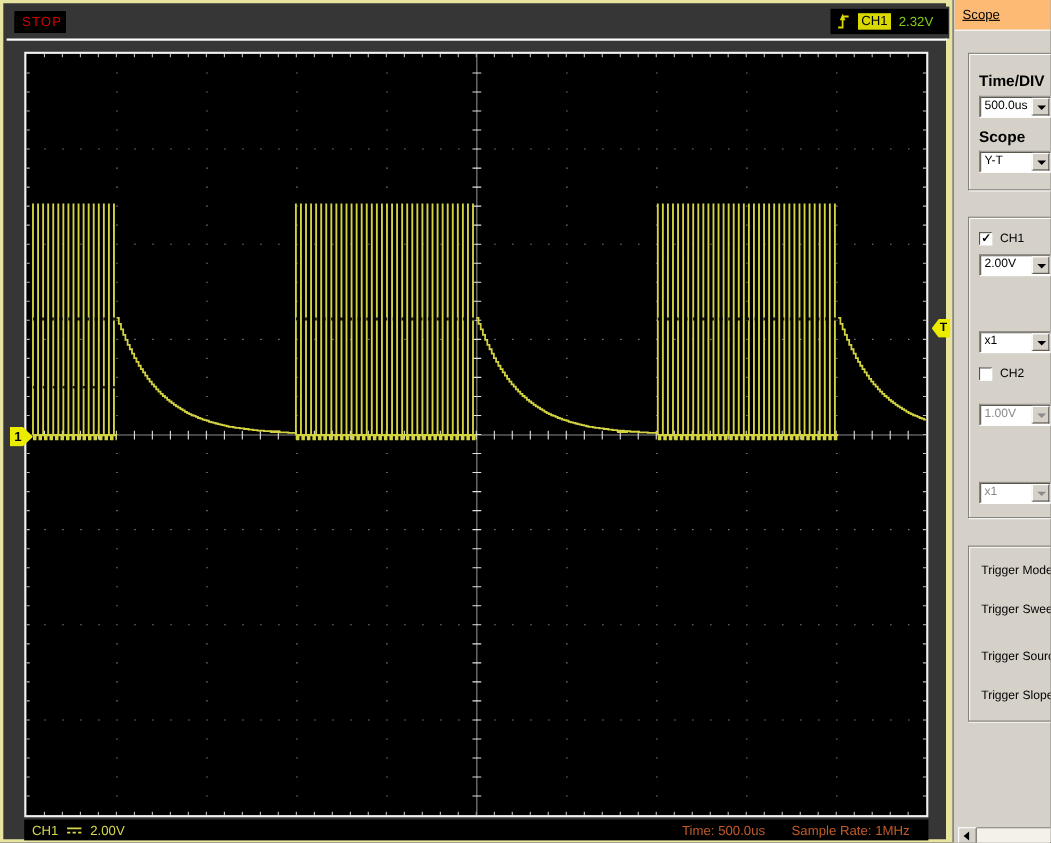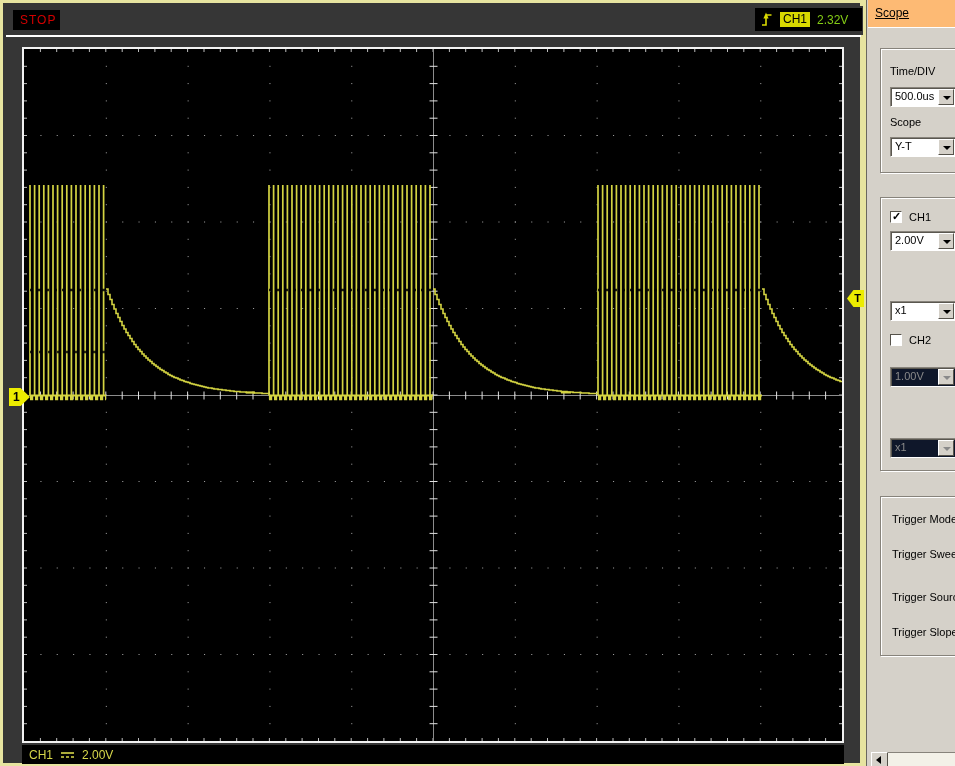--- a/index.html
+++ b/index.html
@@ -41,31 +41,31 @@
     border-left:1px solid #6a675f; }
   .panel-title { position:absolute; left:1px; top:0; width:88px; height:27px; background:#fdba74;
     color:#000; font-size:12px; padding:6px 0 0 7px;text-decoration:underline; }
   .panel-body { position:absolute; left:1px; top:27px; width:88px; height:739px; border-top:1px solid #fff; }
 
   .groupbox { position:absolute; left:12px; width:110px;
     border:1px solid #87837b; box-shadow:inset 1px 1px 0 #fff, 1px 1px 0 #fff; }
   .g1 { top:20px;  height:125px; }
   .g2 { top:169px; height:274px; }
   .g3 { top:468px; height:160px; }
-  .plabel { position:absolute; left:9px; color:#000; font-size:11px; white-space:nowrap; }
+  .plabel { position:absolute; left:9px; color:#000; font-size:14px; white-space:nowrap;font-weight:bold; }
   .tlabel { position:absolute; left:11px; color:#000; font-size:11px; white-space:nowrap; }
 
   .combo { position:absolute; left:9px; width:66px; height:20px; background:#fff;
     border:1px solid; border-color:#87837b #fff #fff #87837b; box-shadow:inset 1px 1px 0 #5a574f; }
   .combo-val { position:absolute; left:4px; top:2px; font-size:11px; color:#000; }
   .combo-btn { position:absolute; right:1px; top:1px; bottom:1px; width:16px; background:#d5d1c9;
     border:1px solid; border-color:#fff #55524a #55524a #fff; }
   .arr { position:absolute; left:4px; top:6px; width:0; height:0;
     border-left:4px solid transparent; border-right:4px solid transparent; border-top:4px solid #000; }
-  .combo.disabled { background:#0f172a; }
+  .combo.disabled { background:#ffffff; }
   .combo.disabled .combo-val { color:#8a8a8a; }
   .combo.disabled .arr { border-top-color:#8a8a8a; }
 
   .checkrow { position:absolute; left:9px; height:13px; display:flex; align-items:center; gap:7px; }
   .checkbox { width:12px; height:12px; background:#fff; border:1px solid;
     border-color:#55524a #fff #fff #55524a; position:relative; }
   .checkbox.checked::after { content:"\2713"; position:absolute; left:1px; top:-2px;
     font-size:11px; font-weight:bold; color:#000; }
   .checklabel { font-size:11px; color:#000; }
 
@@ -123,20 +123,24 @@
 
     <div class="bottombar">
       <div class="ch-info">
         <span>CH1</span>
         <svg width="15" height="10" viewBox="0 0 15 10">
           <path d="M1,3 H14" stroke="#d6d64a" stroke-width="1.6" fill="none"></path>
           <path d="M1,7 H4 M6,7 H9 M11,7 H14" stroke="#d6d64a" stroke-width="1.6" fill="none"></path>
         </svg>
         <span>2.00V</span>
       </div>
+      <div class="time-info">
+        <span>Time: 500.0us</span>
+        <span>Sample Rate: 1MHz</span>
+      </div>
     </div>
   </div>
 
   <div class="panel">
     <div class="panel-title">Scope</div>
     <div class="panel-body">
 
       <div class="groupbox g1">
         <span class="plabel" style="top:16px">Time/DIV</span>
         <div class="combo" style="top:38px">

